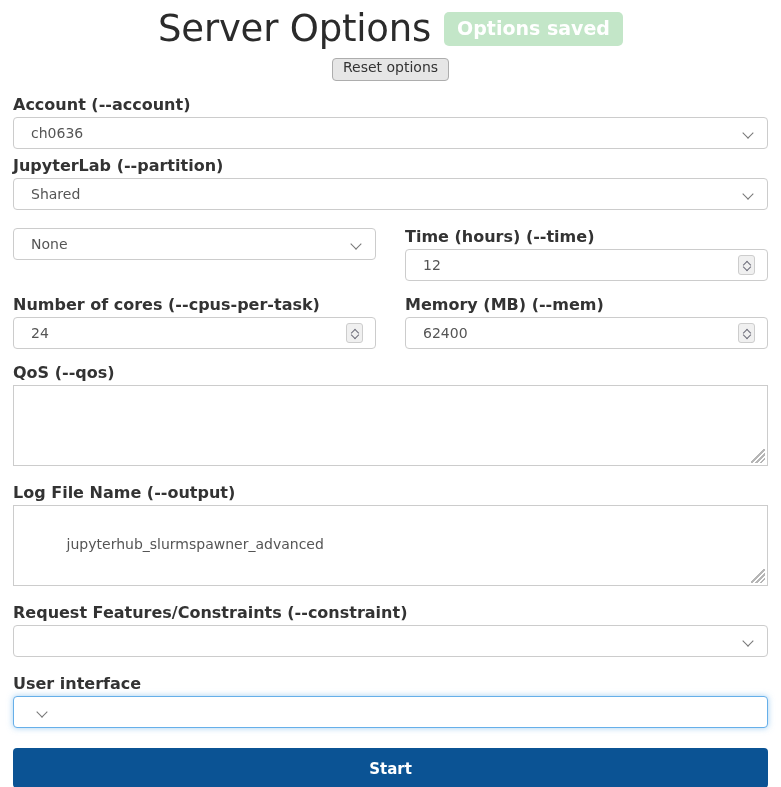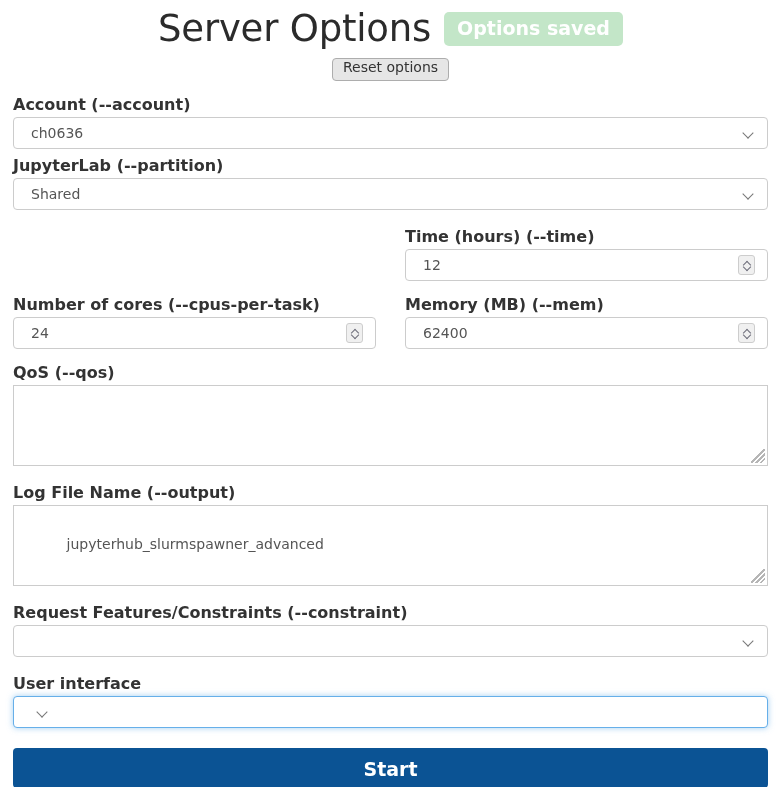--- a/index.html
+++ b/index.html
@@ -206,21 +206,21 @@
 
   
   .start-btn {
     width: 100%;
     height: 40px;
     background: #0b5394;
     border: none;
     border-radius: 4px;
     color: #ffffff;
     font-family: "DejaVu Sans", sans-serif;
-    font-size: 19px;
+    font-size: 15px;
     font-weight: bold;
     line-height: 40px;
     text-align: center;
     cursor: pointer;
     margin-top: 20px;
     display: block;
   }
 </style>
 </head>
 <body>
@@ -252,20 +252,24 @@
       <div class="control">
         <span class="value">Shared</span>
         <span class="caret"></span>
       </div>
     </div>
 
     <div class="spacer-sm"></div>
 
     <div class="row">
       <div class="col">
+        <div class="control">
+          <span class="value">None</span>
+          <span class="caret"></span>
+        </div>
       </div>
       <div class="col">
         <label class="field-label">Time (hours) (--time)</label>
         <div class="control">
           <span class="value">12</span>
           <span class="spinner">
             <span class="chev up"></span>
             <span class="chev down"></span>
           </span>
         </div>

